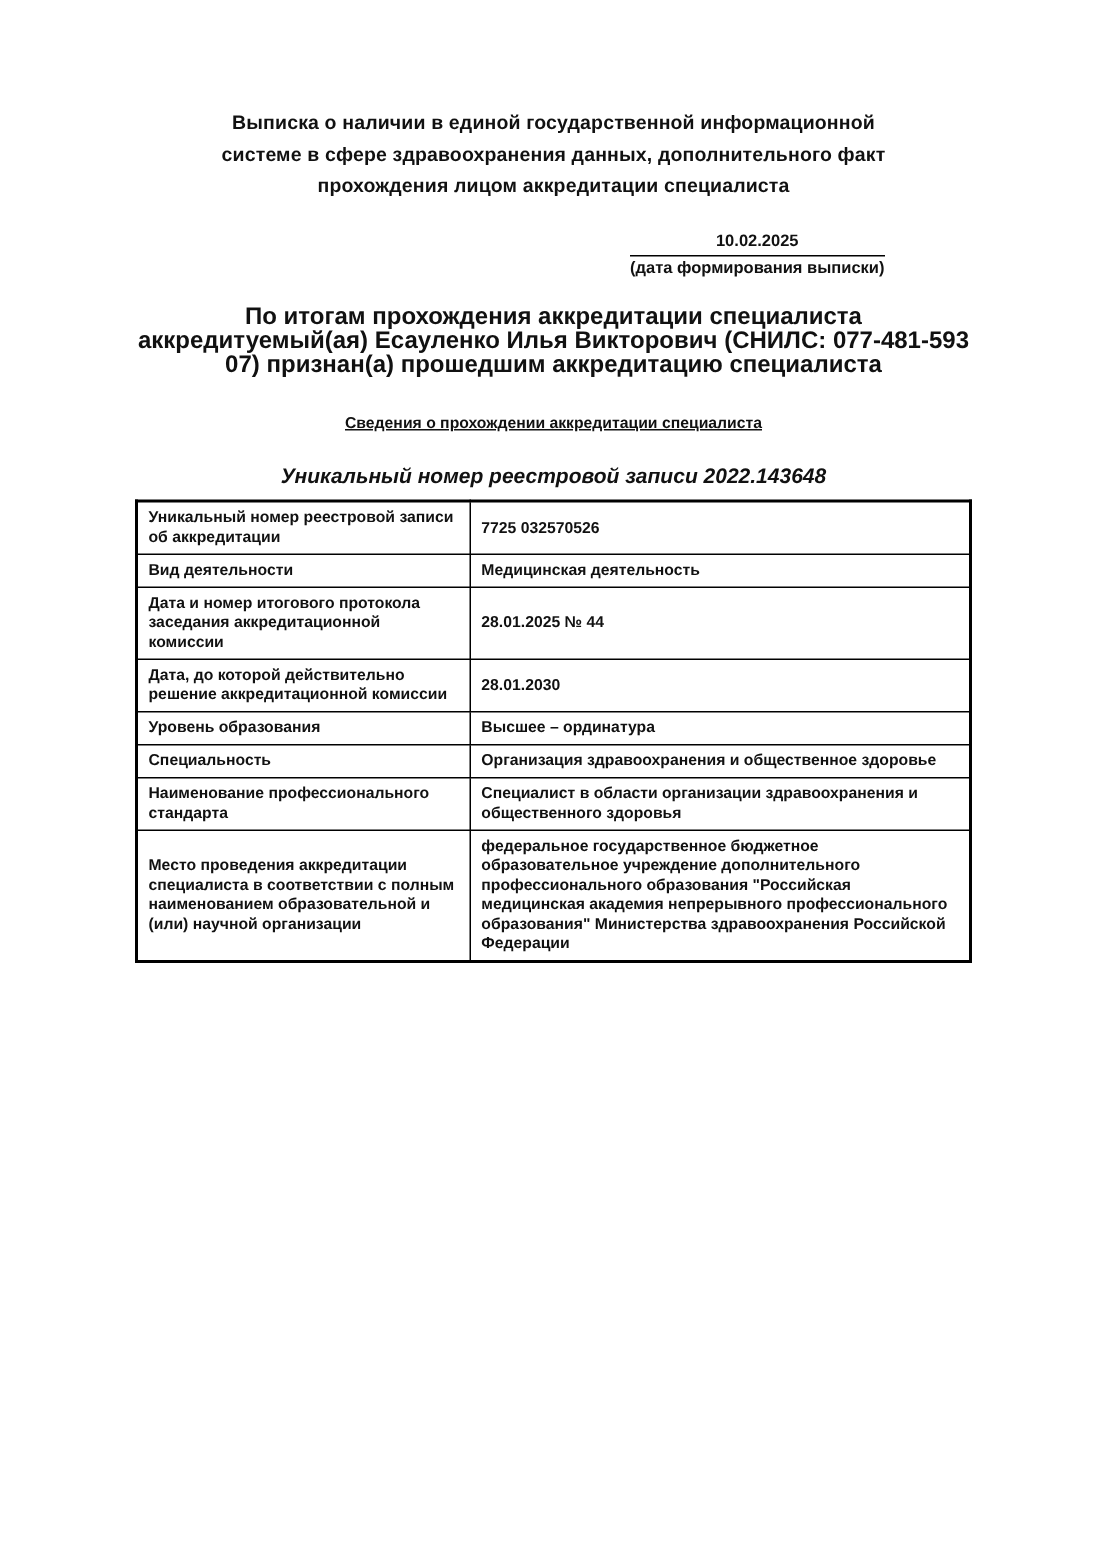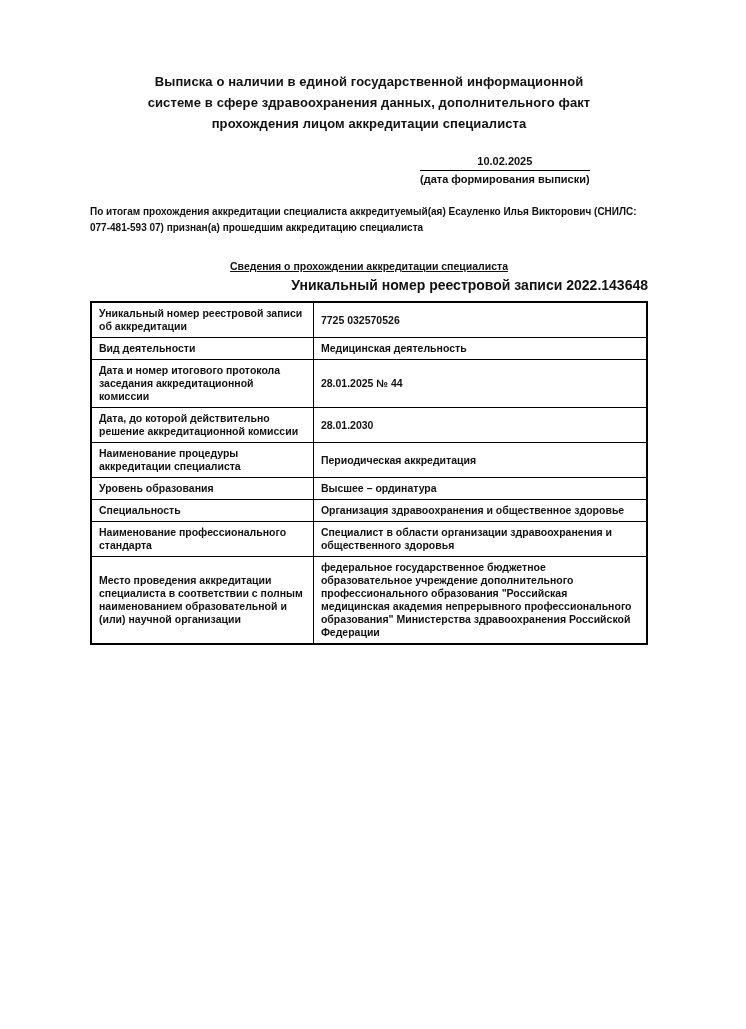--- a/index.html
+++ b/index.html
@@ -38,36 +38,37 @@
     display: block;
     padding: 0 10px 2px 10px;
     border-bottom: 1.5px solid #000;
   }
   .date-caption {
     display: block;
     padding-top: 2px;
   }
   .intro-paragraph {
     margin-top: 18px;
-    font-size: 10px;
+    font-size: 16px;
     line-height: 16px;
-    text-align: left;
+    text-align: center;
   }
   .section-heading {
     margin-top: 24px;
     font-size: 10.5px;
     line-height: 13px;
     text-align: center;
     text-decoration: underline;
   }
   .registry-heading {
-    margin-top: 4px;
+    margin-top: 20px;
     font-size: 14px;
     line-height: 17px;
-    text-align: right;
+    text-align: center;
+    font-style: italic;
   }
   table.acc-table {
     margin-top: 7px;
     width: 100%;
     border-collapse: collapse;
     border: 2px solid #000;
   }
   table.acc-table td {
     border: 1.5px solid #000;
     vertical-align: middle;
@@ -112,24 +113,20 @@
       </tr>
       <tr>
         <td class="label-cell">Дата и номер итогового протокола заседания аккредитационной комиссии</td>
         <td class="value-cell">28.01.2025 № 44</td>
       </tr>
       <tr>
         <td class="label-cell">Дата, до которой действительно решение аккредитационной комиссии</td>
         <td class="value-cell">28.01.2030</td>
       </tr>
       <tr>
-        <td class="label-cell">Наименование процедуры аккредитации специалиста</td>
-        <td class="value-cell">Периодическая аккредитация</td>
-      </tr>
-      <tr>
         <td class="label-cell">Уровень образования</td>
         <td class="value-cell">Высшее – ординатура</td>
       </tr>
       <tr>
         <td class="label-cell">Специальность</td>
         <td class="value-cell">Организация здравоохранения и общественное здоровье</td>
       </tr>
       <tr>
         <td class="label-cell">Наименование профессионального стандарта</td>
         <td class="value-cell">Специалист в области организации здравоохранения и общественного здоровья</td>

